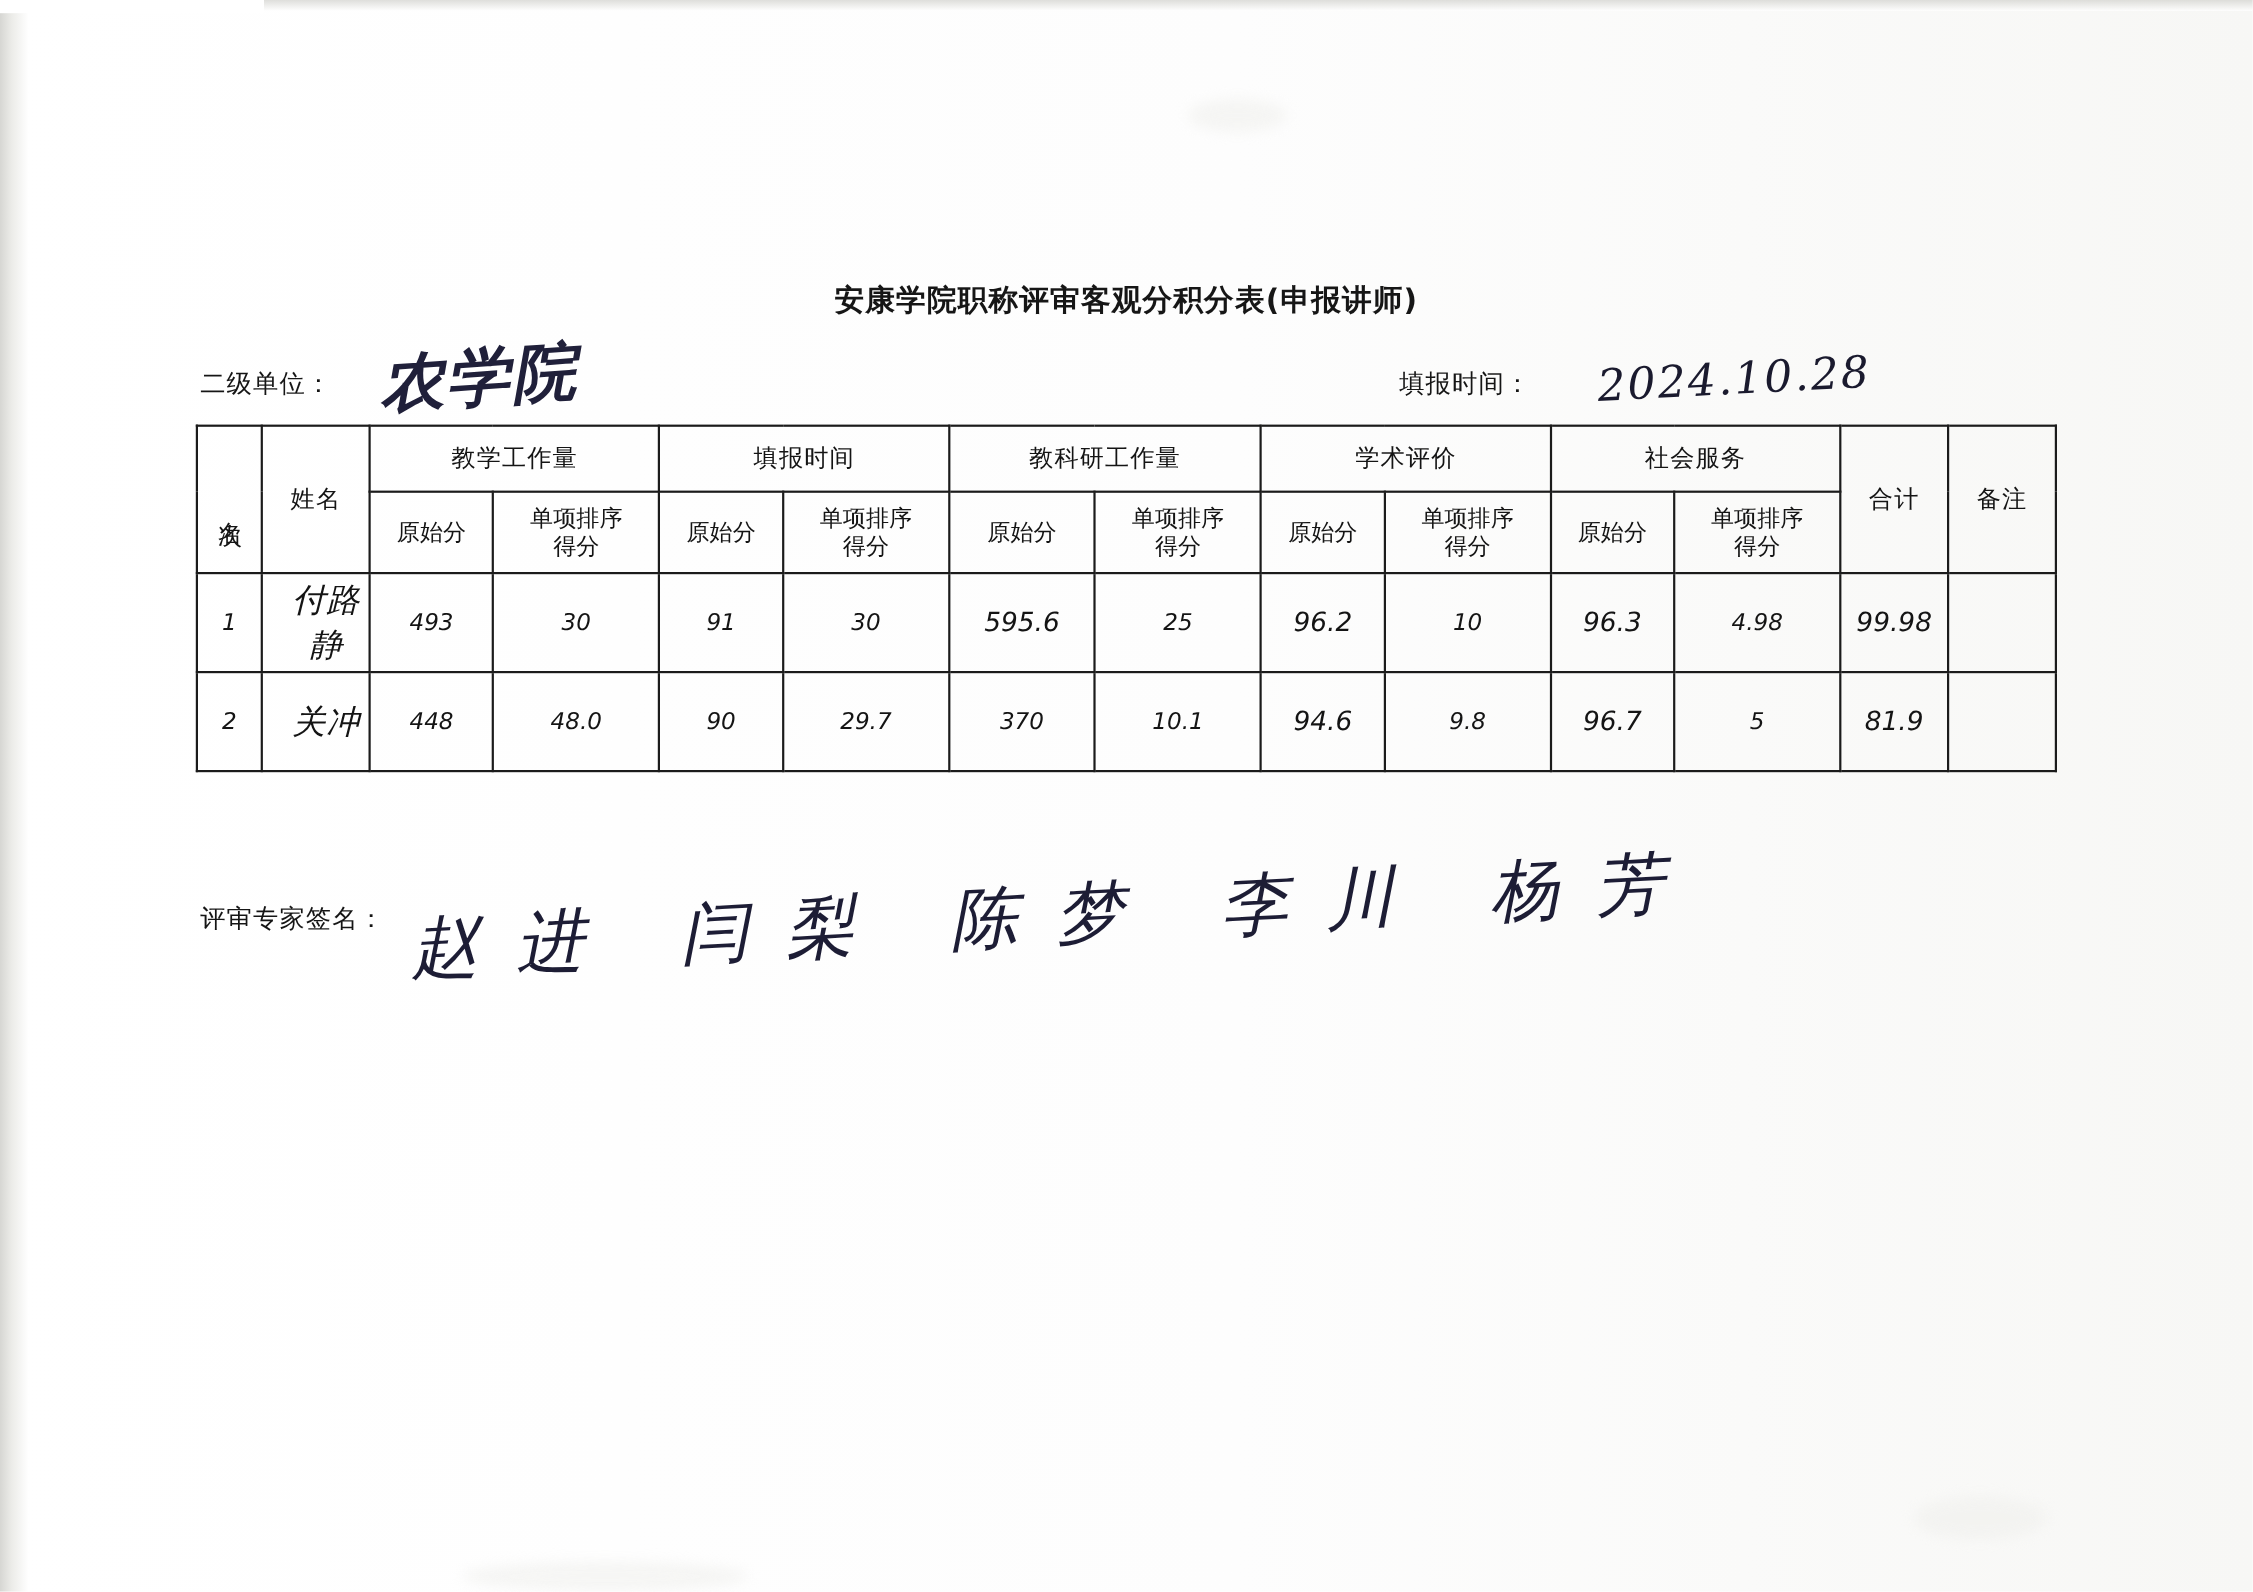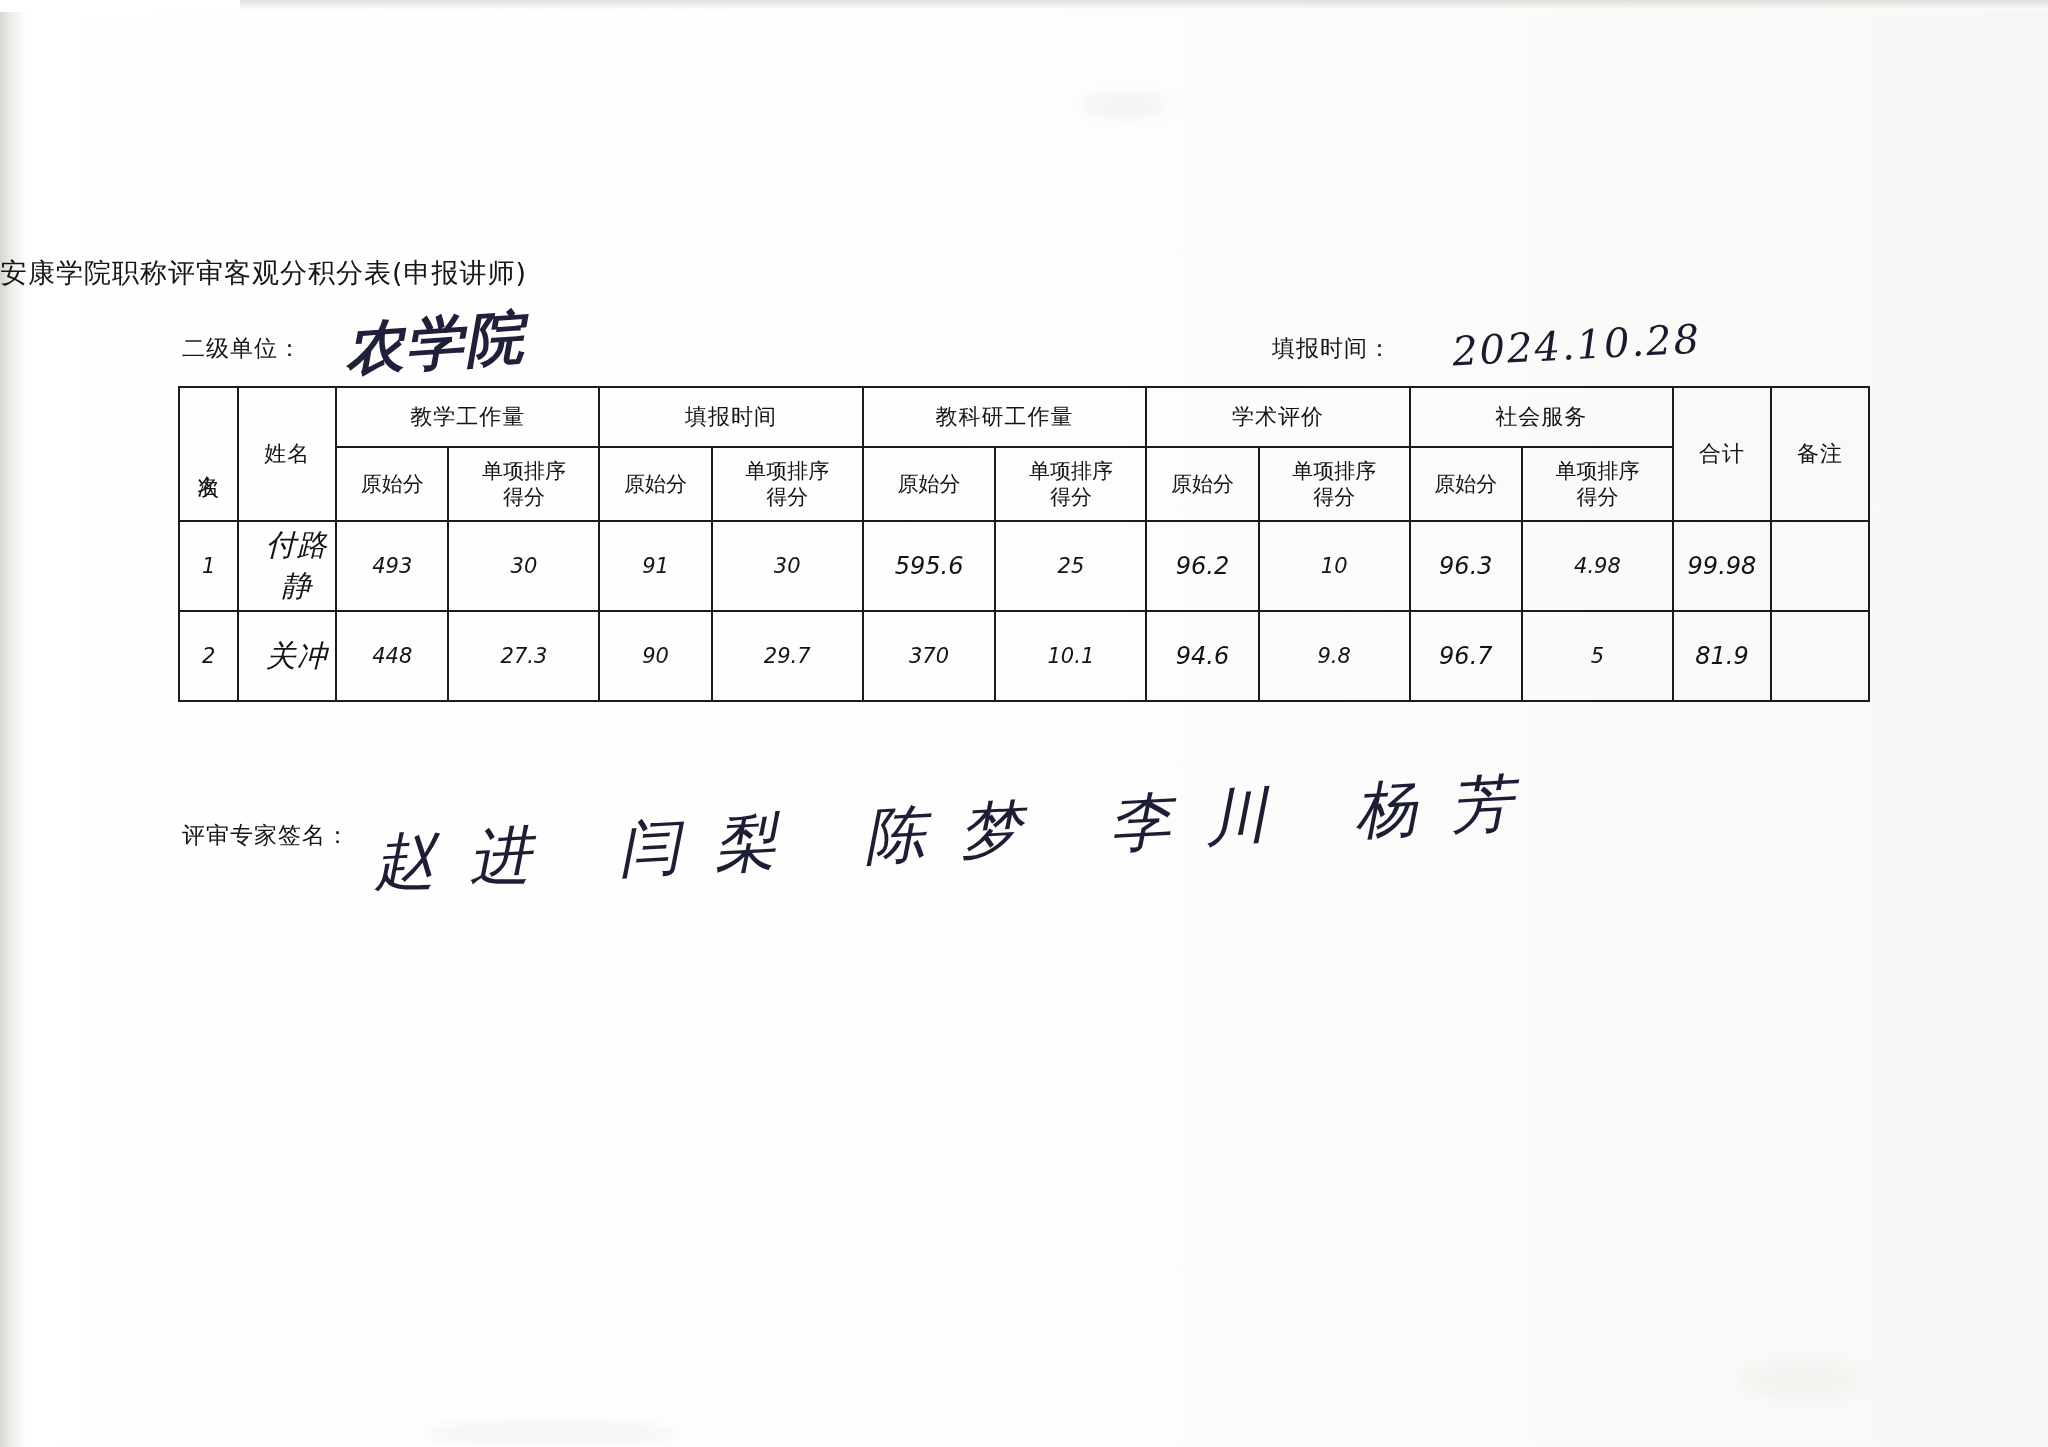--- a/index.html
+++ b/index.html
@@ -49,22 +49,23 @@
     background: #efefec;
     filter: blur(6px);
     opacity: .55;
   }
 
   
   .doc-title {
     position: absolute;
     left: 0; top: 255px;
     width: 2048px;
+    text-align: center;
     font-family: "DejaVu Sans", "Liberation Sans", sans-serif;
-    font-weight: normal;
+    font-weight: bold;
     font-size: 27px;
     letter-spacing: 1px;
     color: #161616;
   }
   .field-label {
     position: absolute;
     font-family: "DejaVu Sans", "Liberation Sans", sans-serif;
     font-size: 23px;
     color: #151515;
     letter-spacing: 1px;
@@ -239,21 +240,21 @@
         <td class="cell-hand">10</td>
         <td class="cell-hand tight">96.3</td>
         <td class="cell-hand">4.98</td>
         <td class="cell-hand tight">99.98</td>
         <td class="cell-hand"></td>
       </tr>
       <tr class="rowh">
         <td class="cell-hand">2</td>
         <td class="cell-hand name">关冲</td>
         <td class="cell-hand">448</td>
-        <td class="cell-hand">27.3</td>
+        <td class="cell-hand">48.0</td>
         <td class="cell-hand">90</td>
         <td class="cell-hand">29.7</td>
         <td class="cell-hand">370</td>
         <td class="cell-hand">10.1</td>
         <td class="cell-hand tight">94.6</td>
         <td class="cell-hand">9.8</td>
         <td class="cell-hand tight">96.7</td>
         <td class="cell-hand">5</td>
         <td class="cell-hand tight">81.9</td>
         <td class="cell-hand"></td>

